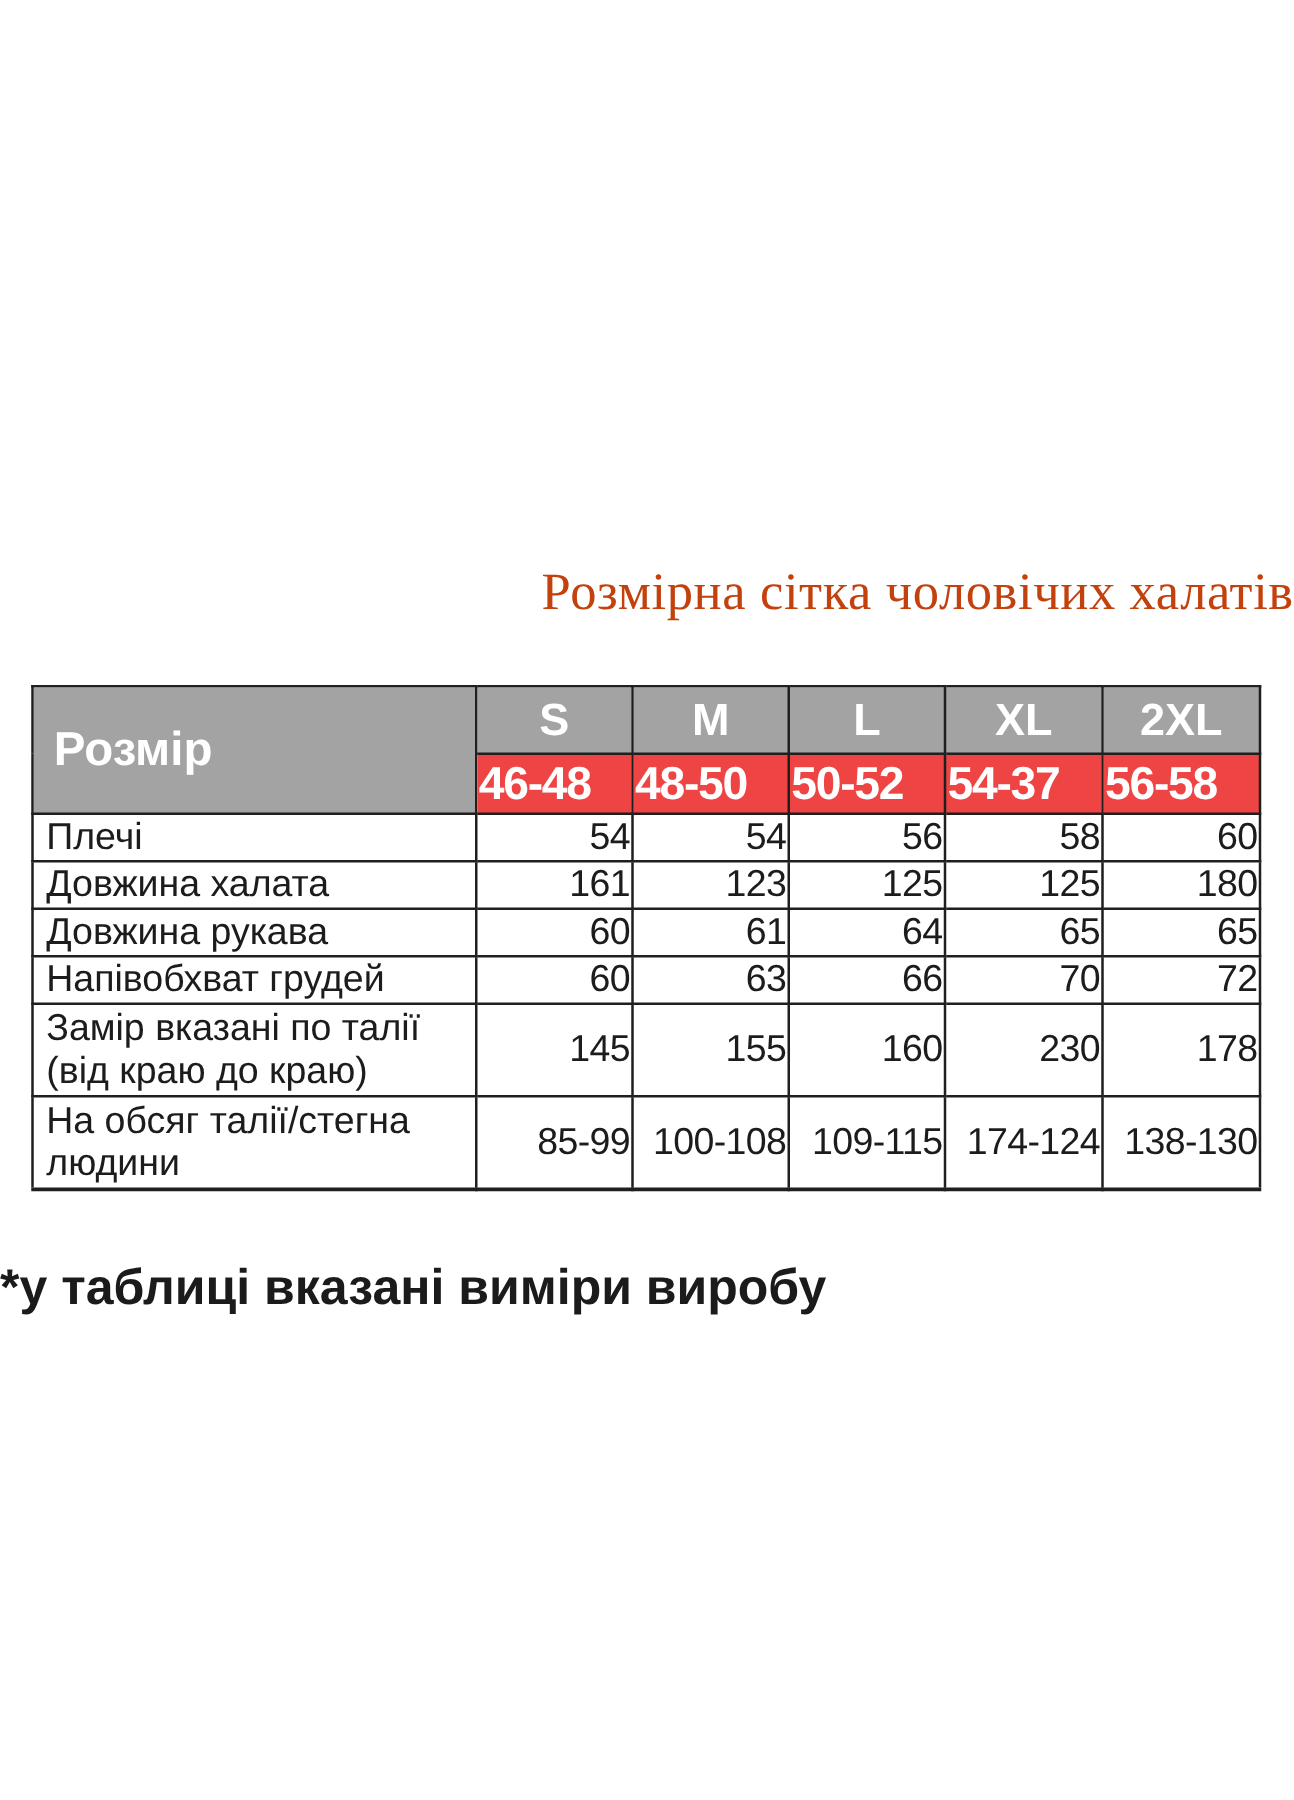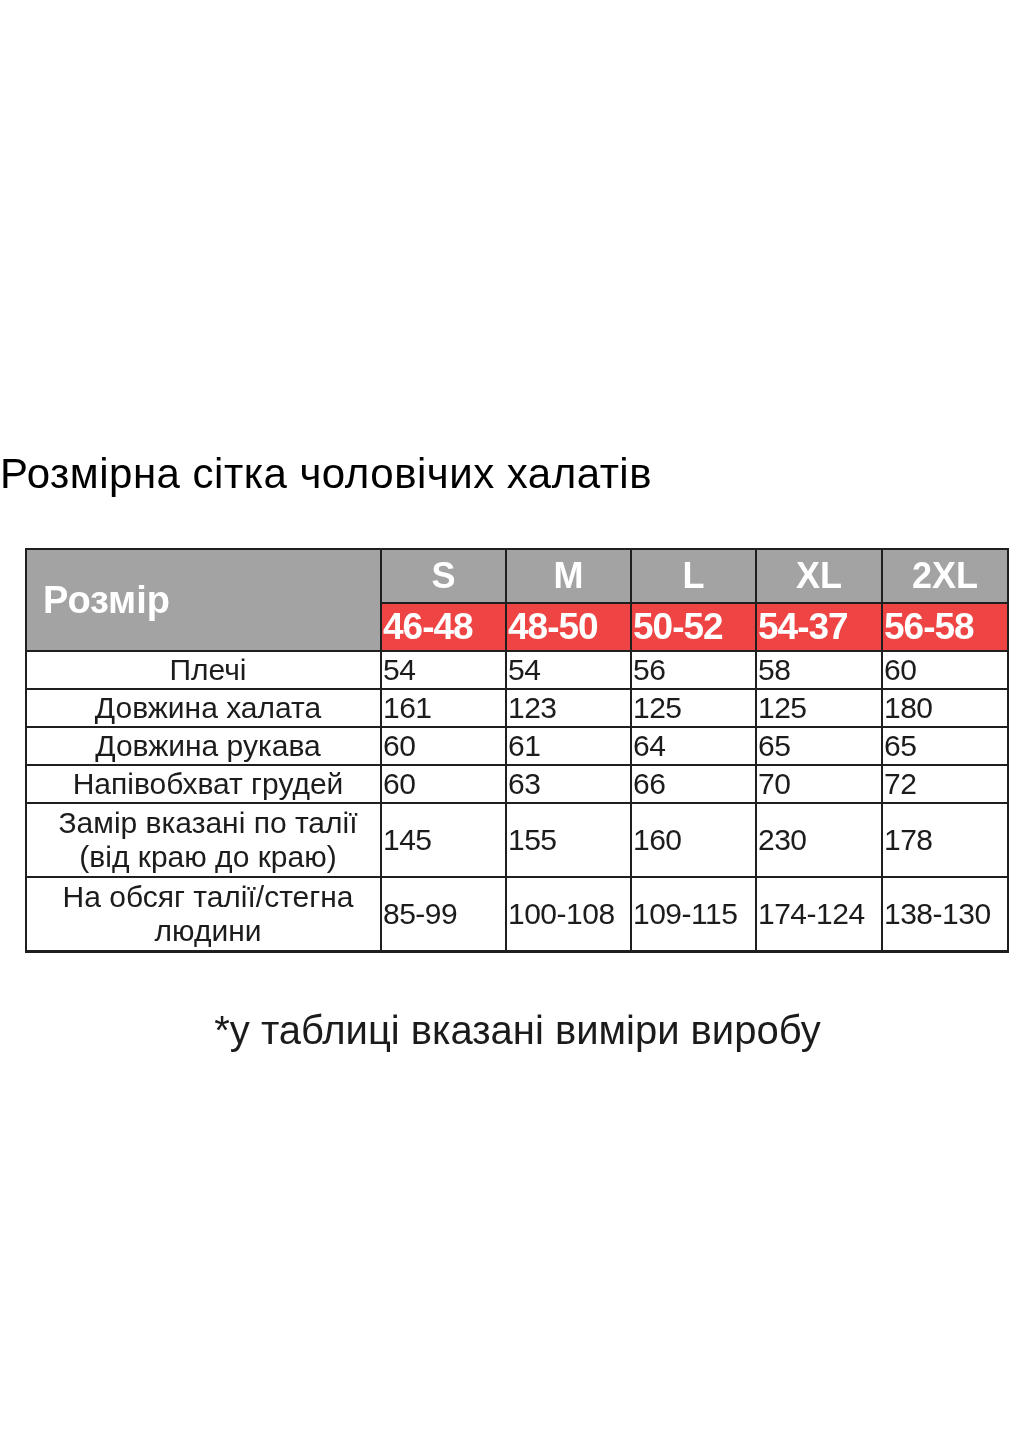--- a/index.html
+++ b/index.html
@@ -19,25 +19,26 @@
     width: 1035px;
     height: 1440px;
     background: #ffffff;
     overflow: hidden;
   }
   .chart-title {
     position: absolute;
     top: 450px;
     left: 0;
     width: 100%;
-    text-align: left;
+    text-align: right;
     font-size: 42px;
     font-weight: 400;
     letter-spacing: 0.5px;
-    color: #000000;
+    color: #c2410c;
+    font-family: Liberation Serif, serif;
   }
   table.size-table {
     position: absolute;
     top: 548px;
     left: 25px;
     width: 982px;
     border-collapse: collapse;
     table-layout: fixed;
   }
   table.size-table th,
@@ -78,40 +79,40 @@
     letter-spacing: -1px;
   }
   
   tbody td {
     background: #ffffff;
     font-size: 30px;
     font-weight: 400;
     color: #1c1c1c;
   }
   tbody td.label-cell {
-    text-align: center;
+    text-align: left;
     padding-left: 10px;
     line-height: 1.12;
     border-radius: 13px;
   }
   tbody td.value-cell {
-    text-align: left;
+    text-align: right;
     vertical-align: middle;
     letter-spacing: -0.5px;
   }
   tr.row-normal td { height: 34px; }
   tr.row-tall td { height: 70px; }
   .footnote {
     position: absolute;
     top: 1008px;
     left: 0;
     width: 100%;
-    text-align: center;
+    text-align: left;
     font-size: 40px;
-    font-weight: 400;
+    font-weight: 700;
     color: #1b1b1b;
   }
 </style>
 </head>
 <body>
 
 <div class="page">
 
   <div class="chart-title">Розмірна сітка чоловічих халатів</div>
 

